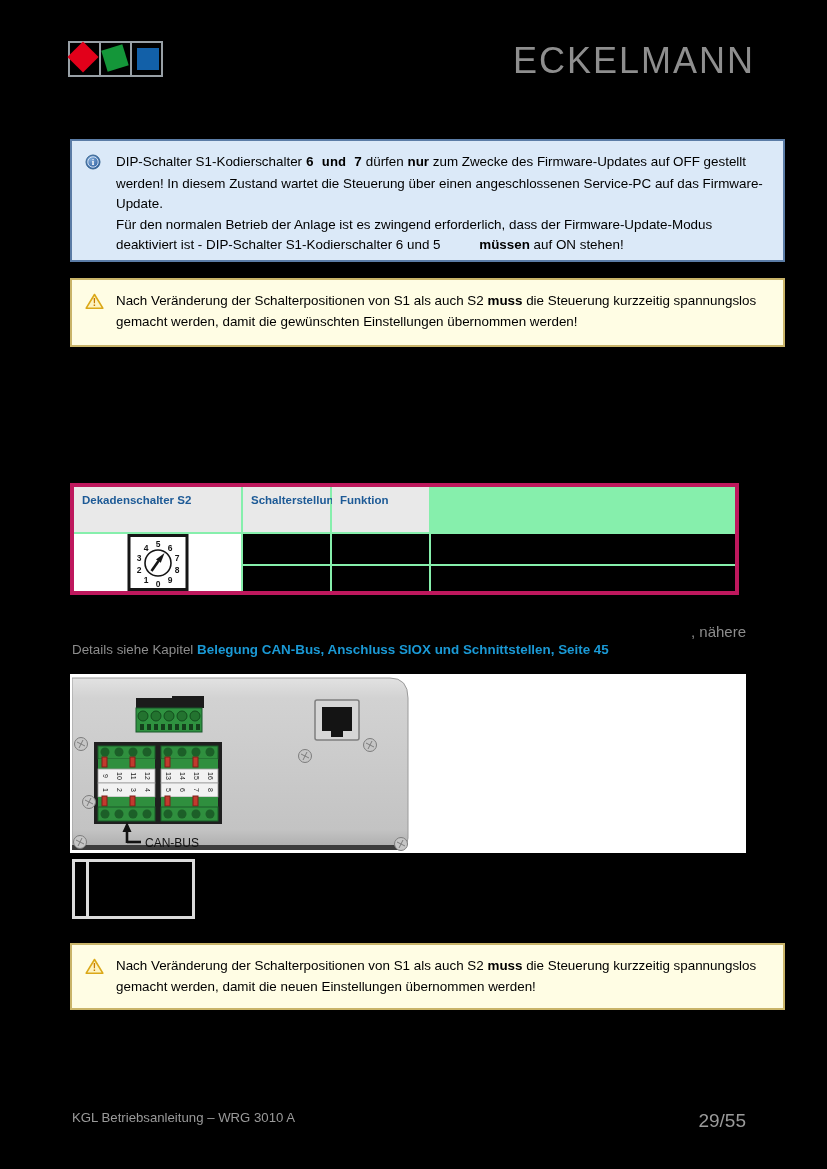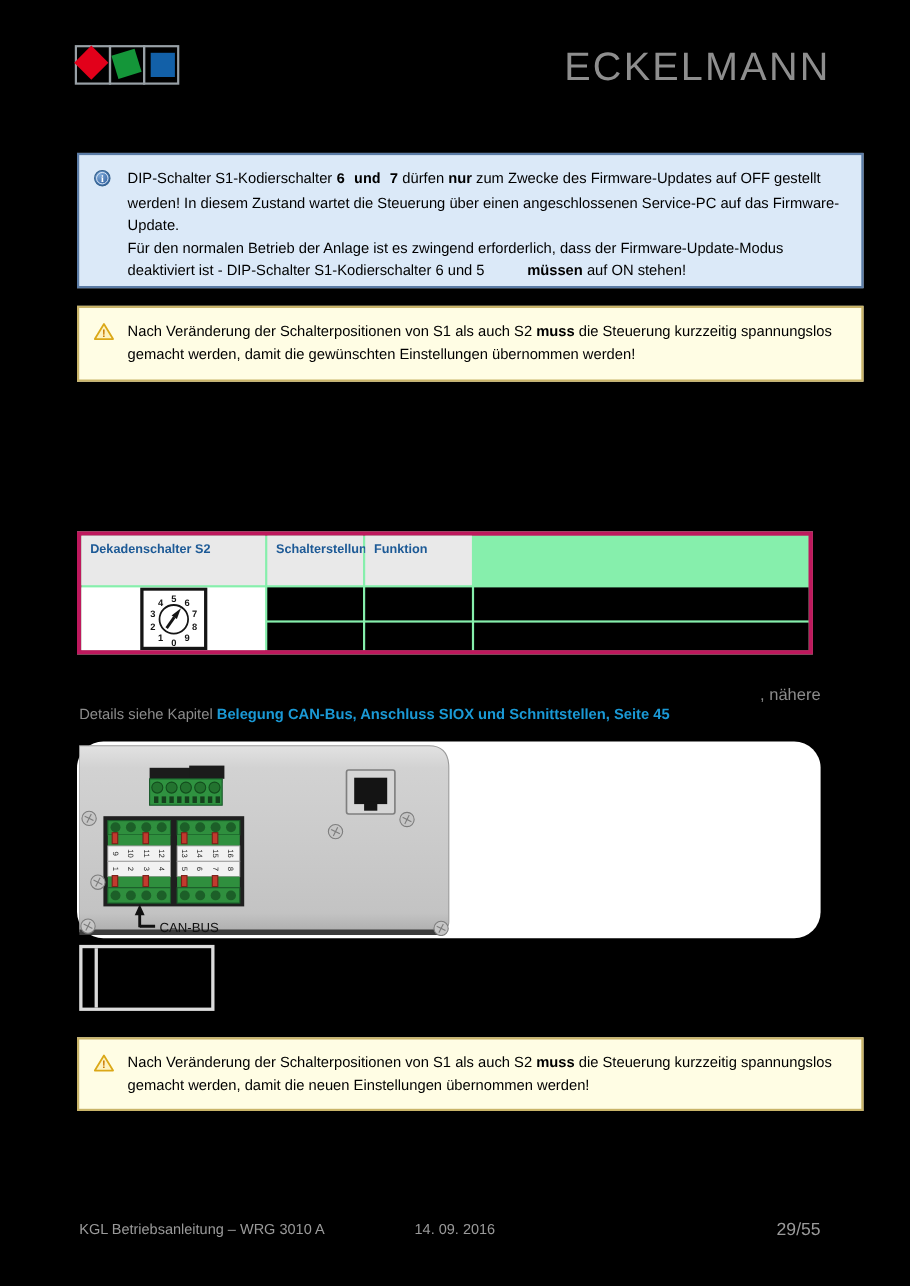--- a/index.html
+++ b/index.html
@@ -30,31 +30,31 @@
   .th{background:#e9e9e9;color:#1d5a96;font-weight:700;font-size:11.5px;line-height:14px;padding:6px 4px 0 8px;}
   .cell-black{background:#000;}
   .cell-switch{background:#fff;grid-row:2 / span 2;display:flex;align-items:center;justify-content:center;}
 
   
   .ref-frag{position:absolute;right:81px;top:623px;font-size:15px;color:#8c8c8c;}
   .ref-line{position:absolute;left:72px;top:642px;font-size:13.4px;color:#8c8c8c;white-space:nowrap;}
   .chap-link{color:#1a99d5;font-weight:700;text-decoration:none;cursor:pointer;}
 
   
-  .figure{position:absolute;left:70px;top:674px;width:676px;height:179px;background:#fff;border-radius:24px;}
+  .figure{position:absolute;left:70px;top:674px;width:676px;height:179px;background:#fff;}
   .figure svg{position:absolute;left:2px;top:2px;}
 
   
   .legend-box{position:absolute;left:72px;top:859px;width:117px;height:54px;border:3px solid #dcdcdc;background:transparent;}
   .legend-divider{position:absolute;left:11px;top:0;bottom:0;width:3px;background:#dcdcdc;}
 
   
   .footer-left{position:absolute;left:72px;top:1110px;font-size:13.2px;color:#9a9a9a;}
   .footer-center{position:absolute;left:0;right:0;top:1110px;text-align:center;font-size:13.2px;color:#9a9a9a;}
-  .footer-right{position:absolute;right:81px;top:1110px;font-size:16px;color:#9a9a9a;}
+  .footer-right{position:absolute;right:81px;top:1110px;font-size:19px;color:#9a9a9a;}
 </style>
 </head>
 <body>
 
 <div class="page">
 
   <div class="logo">
     <div class="logo-cell">
         <div class="logo-sq sq-red"></div>
       </div>
@@ -284,16 +284,15 @@
 
   <div class="note note-warn warn-2">
     <svg class="note-icon" width="19" height="17" viewBox="0 0 19 17">
       <path d="M9.5 1.5 L17.8 15.2 L1.2 15.2 Z" fill="#fdf3c0" stroke="#dba818" stroke-width="1.6" stroke-linejoin="round"></path>
       <text x="9.5" y="13.2" font-size="10" font-weight="700" fill="#c87800" text-anchor="middle">!</text>
     </svg>
     <p><span>Nach Veränderung der Schalterpositionen von S1 als auch S2 </span><span style="font-weight: 700;">muss</span><span> die Steuerung kurzzeitig spannungslos gemacht werden, damit die neuen Einstellungen übernommen werden!</span></p>
   </div>
 
   <div class="footer-left">KGL Betriebsanleitung – WRG 3010 A</div>
-  <div class="footer-center">14. 09. 2016</div>
   <div class="footer-right">29/55</div>
 
 </div>
 
 </body></html>

